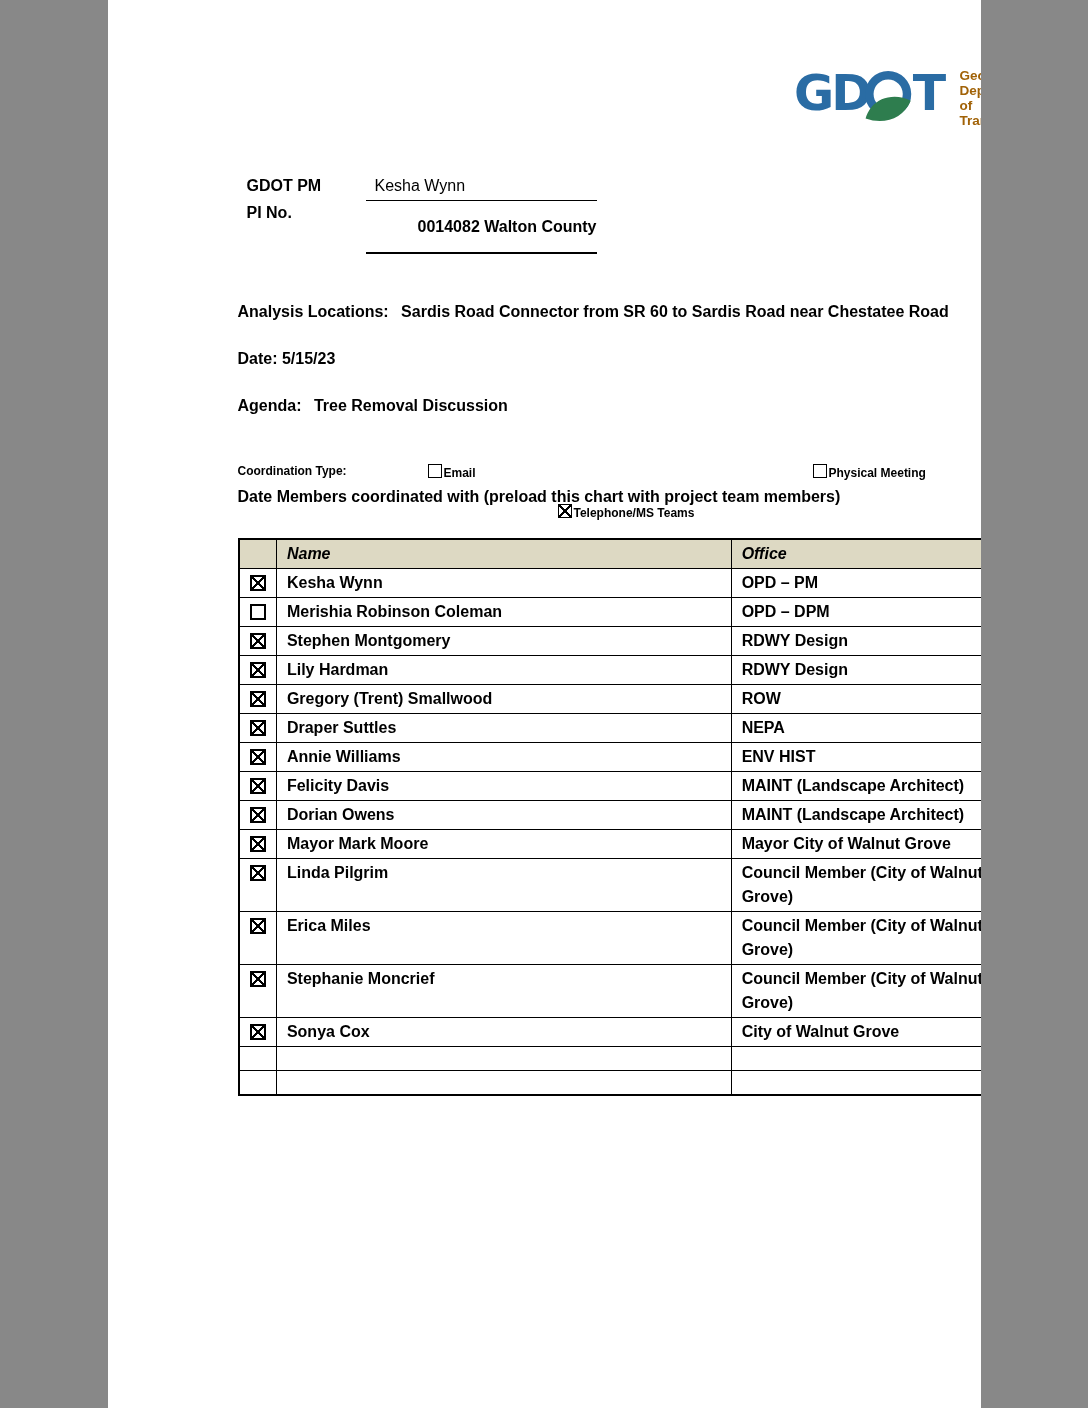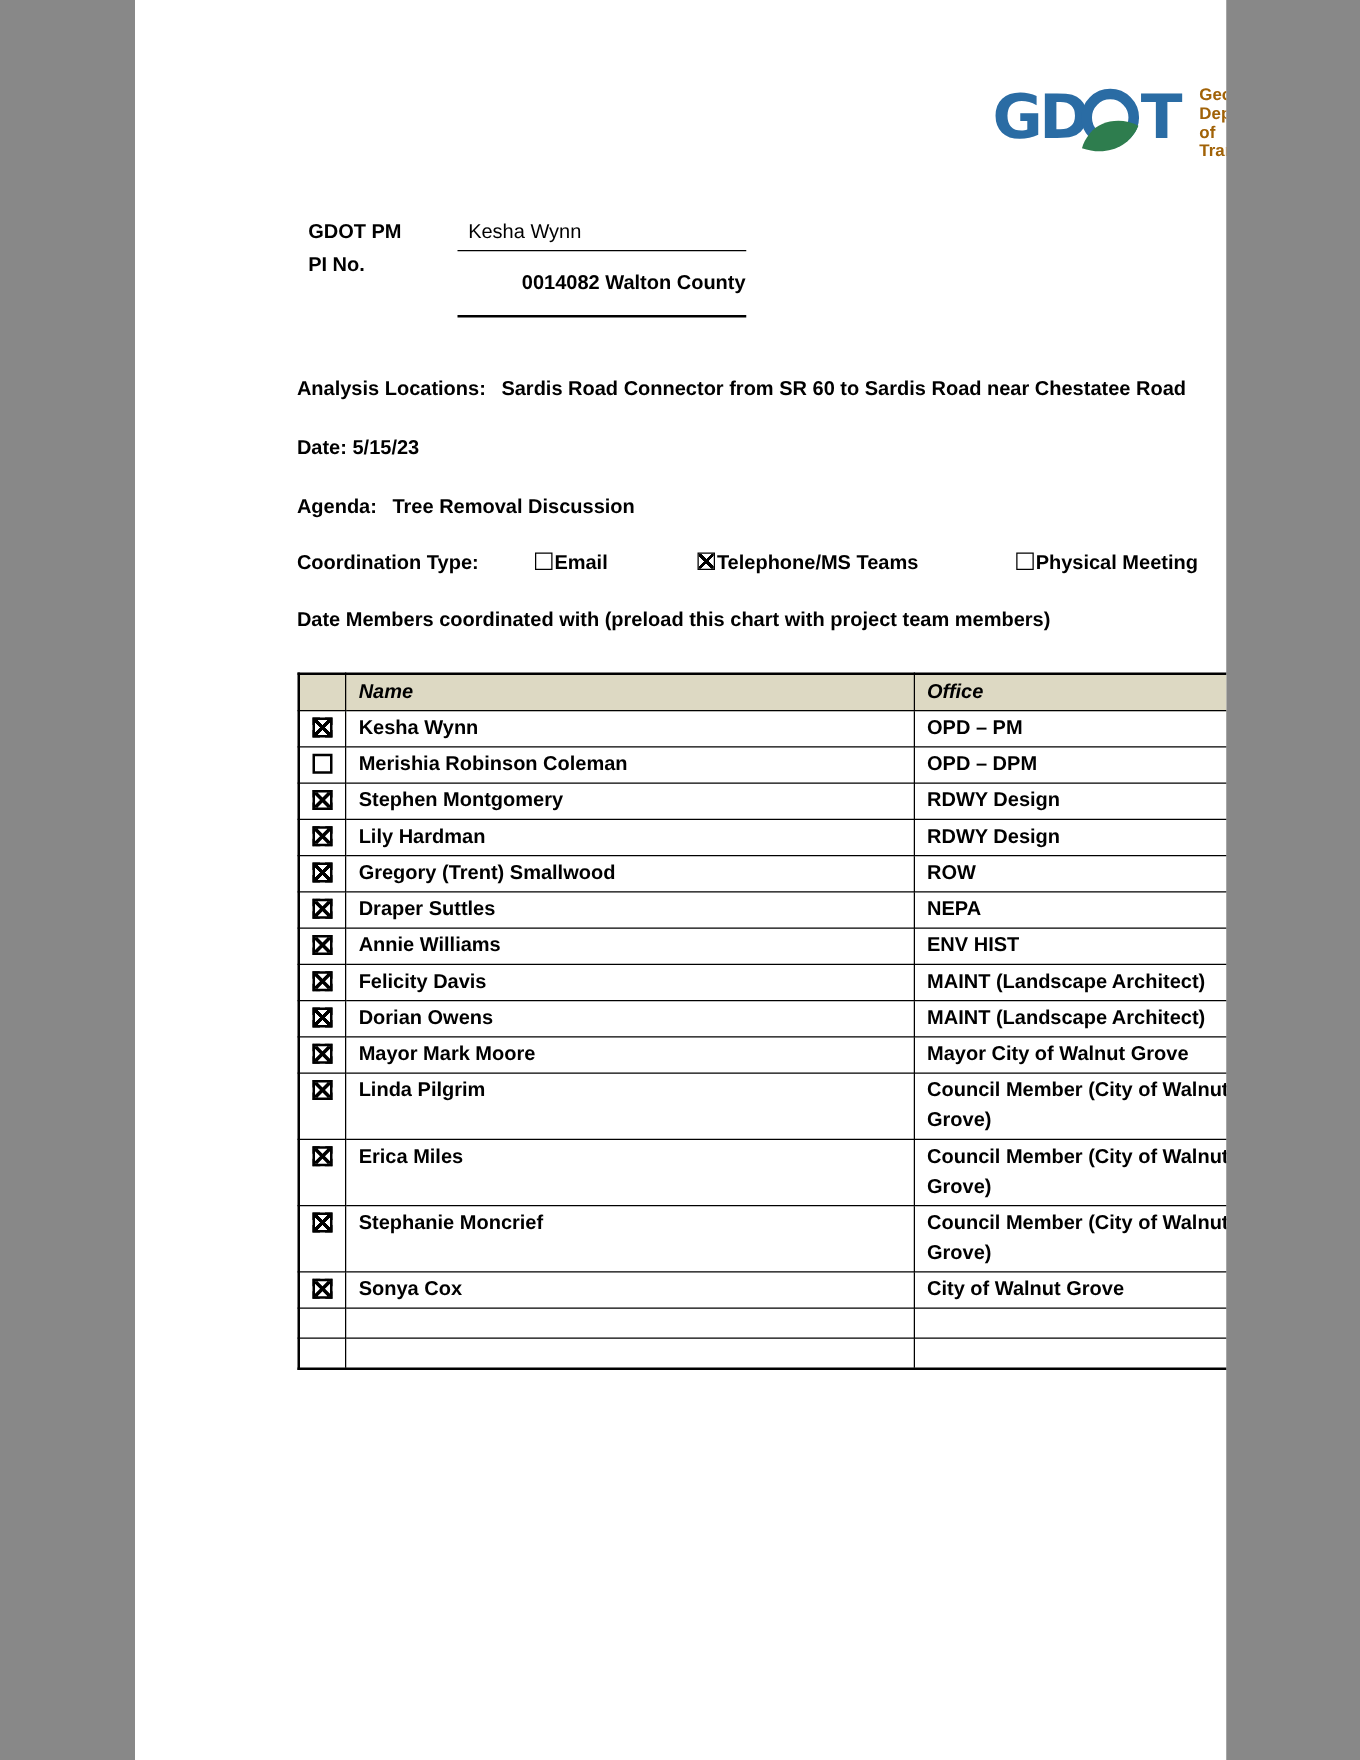--- a/index.html
+++ b/index.html
@@ -27,25 +27,25 @@
   .fill-thin  { top:177px; padding-bottom:5px; border-bottom:1.5px solid #000; font-weight:400; }
   .fill-thick { top:218px; padding-bottom:16px; border-bottom:2.5px solid #000; font-weight:700;text-align:right; }
 
   .doc-line { position:absolute; left:130px; font-size:16px; font-weight:700; white-space:nowrap; }
   .analysis-line { top:303px; }
   .date-line     { top:350px; }
   .agenda-line   { top:397px; }
   .doc-line .gap { display:inline-block; width:8px; }
 
   
-  .coord-line { position:absolute; top:442px; left:130px; width:830px; height:22px; font-size:16px; font-weight:700; }
+  .coord-line { position:absolute; top:464px; left:130px; width:830px; height:22px; font-size:12px; font-weight:700; }
   .coord-label { position:absolute; left:0; }
   .coord-opt { position:absolute; white-space:nowrap; font-weight:600; }
   .coord-opt-0 { left:190px; }
-  .coord-opt-1 { left:320px; }
+  .coord-opt-1 { left:320px;margin-top:40px; }
   .coord-opt-2 { left:575px; }
 
   .cb {
     display:inline-block; width:14px; height:14px;
     border:1.5px solid #000; margin-right:2px; vertical-align:-1px;
     background:#fff;
   }
   .cb.checked {
     background-image:
       linear-gradient(to top right,  transparent 43%, #000 43%, #000 57%, transparent 57%),

